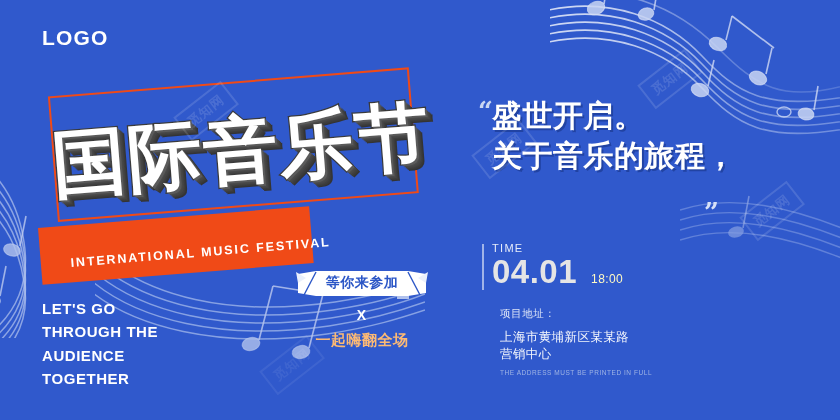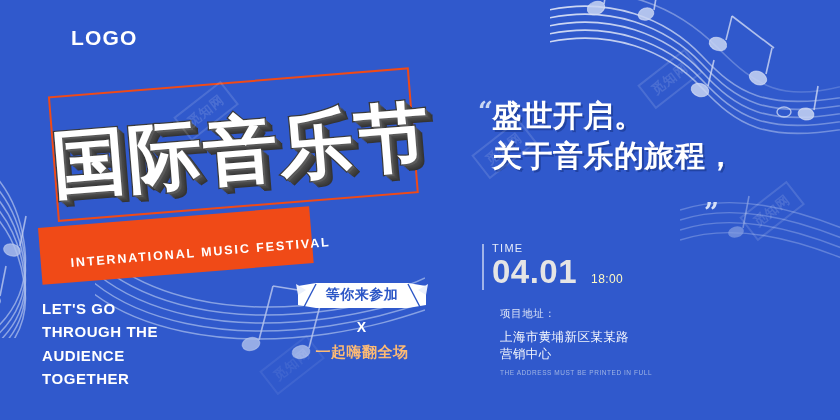--- a/index.html
+++ b/index.html
@@ -22,21 +22,20 @@
   .deco-tr { top: -14px; right: -10px; width: 300px; height: 210px; opacity: .85; }
   .deco-left { top: 118px; left: -46px; width: 230px; height: 220px; opacity: .75; }
   .deco-bottom { top: 268px; left: 95px; width: 330px; height: 140px; opacity: .7; }
   .deco-rb { top: 170px; right: -30px; width: 190px; height: 180px; opacity: .5; }
 
   
   .logo {
     position: absolute; left: 42px; top: 26px;
     font-size: 21px; font-weight: bold; letter-spacing: 1.2px;
     color: #ffffff;
-    margin-left: 29px;
   }
 
   
   .frame {
     position: absolute;
     left: 58px; top: 96px;
     width: 362px; height: 126px;
     border: 2.5px solid #F04A17;
     transform: rotate(-4.6deg);
     transform-origin: left bottom;
@@ -96,21 +95,21 @@
     position: absolute; left: 42px; top: 297px;
     font-size: 15px; font-weight: bold;
     line-height: 1.55;
     letter-spacing: .55px;
     color: #ffffff;
     text-transform: uppercase;
   }
 
   
   .ribbon-group {
-    position: absolute; left: 296px; top: 282px;
+    position: absolute; left: 296px; top: 270px;
     width: 132px; text-align: center;
   }
   .ribbon {
     position: relative;
     width: 132px; height: 27px;
   }
   .ribbon svg { position: absolute; inset: 0; }
   .ribbon-label {
     position: absolute; left: 0; right: 0; top: 4px;
     font-family: "DejaVu Sans", sans-serif;

